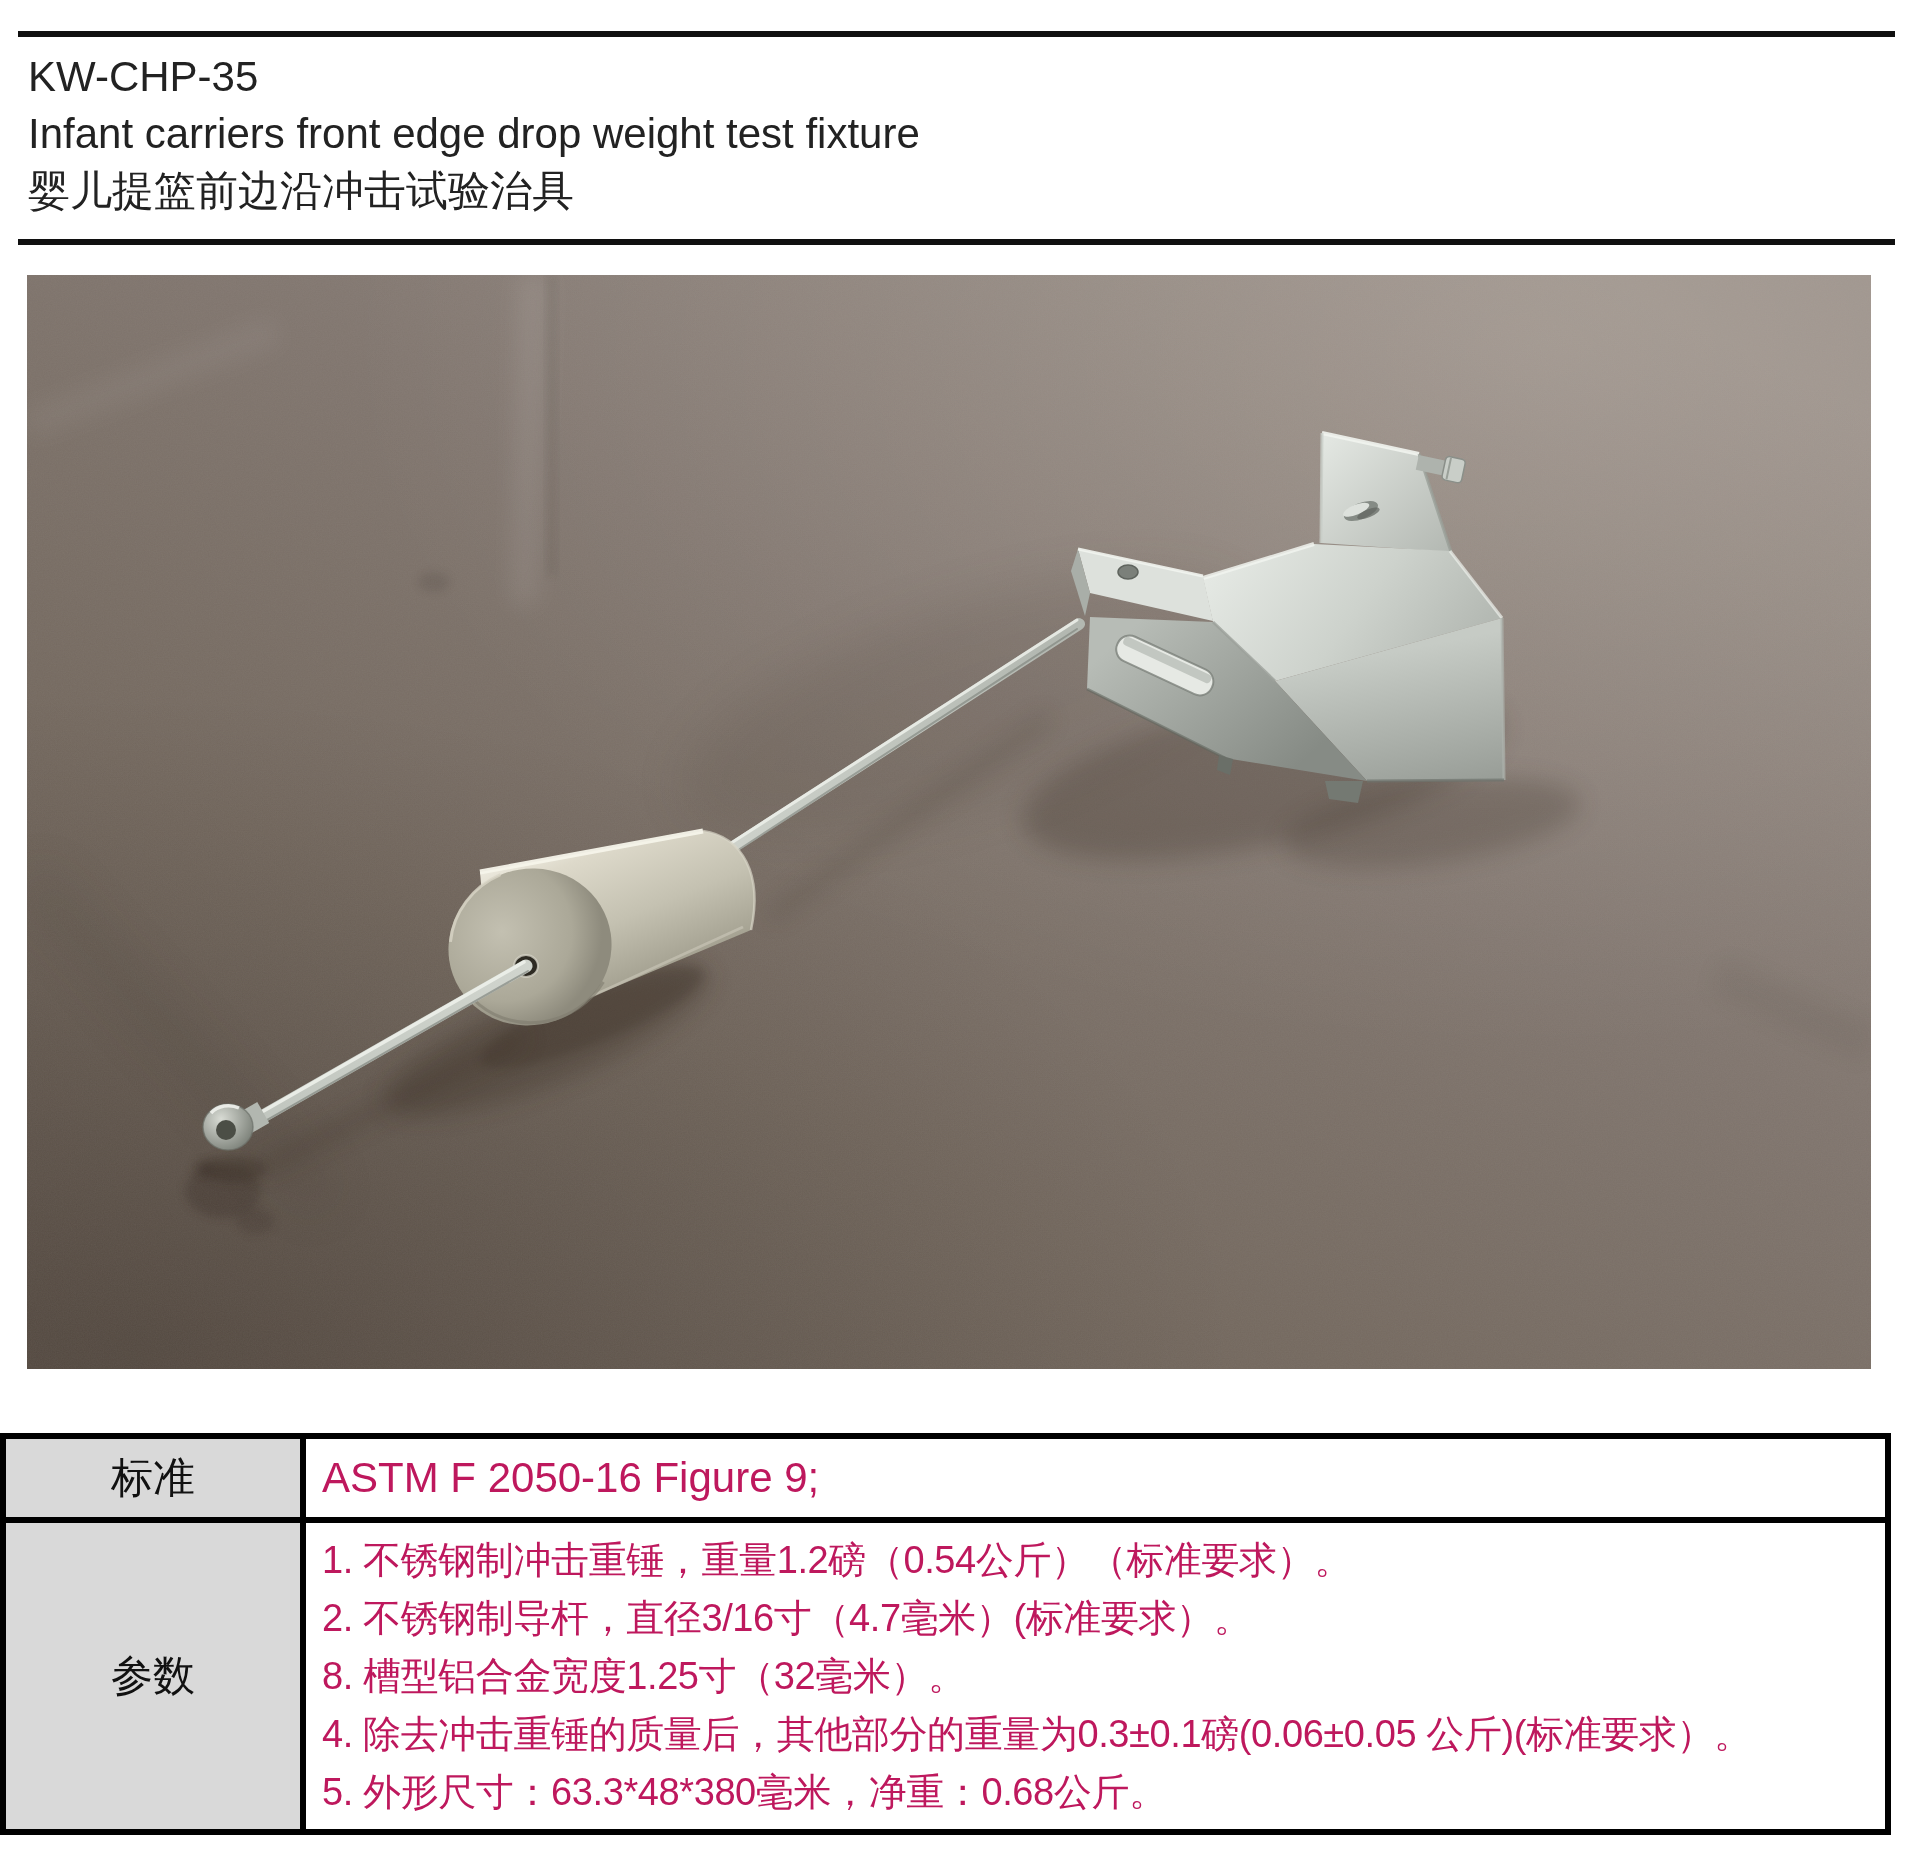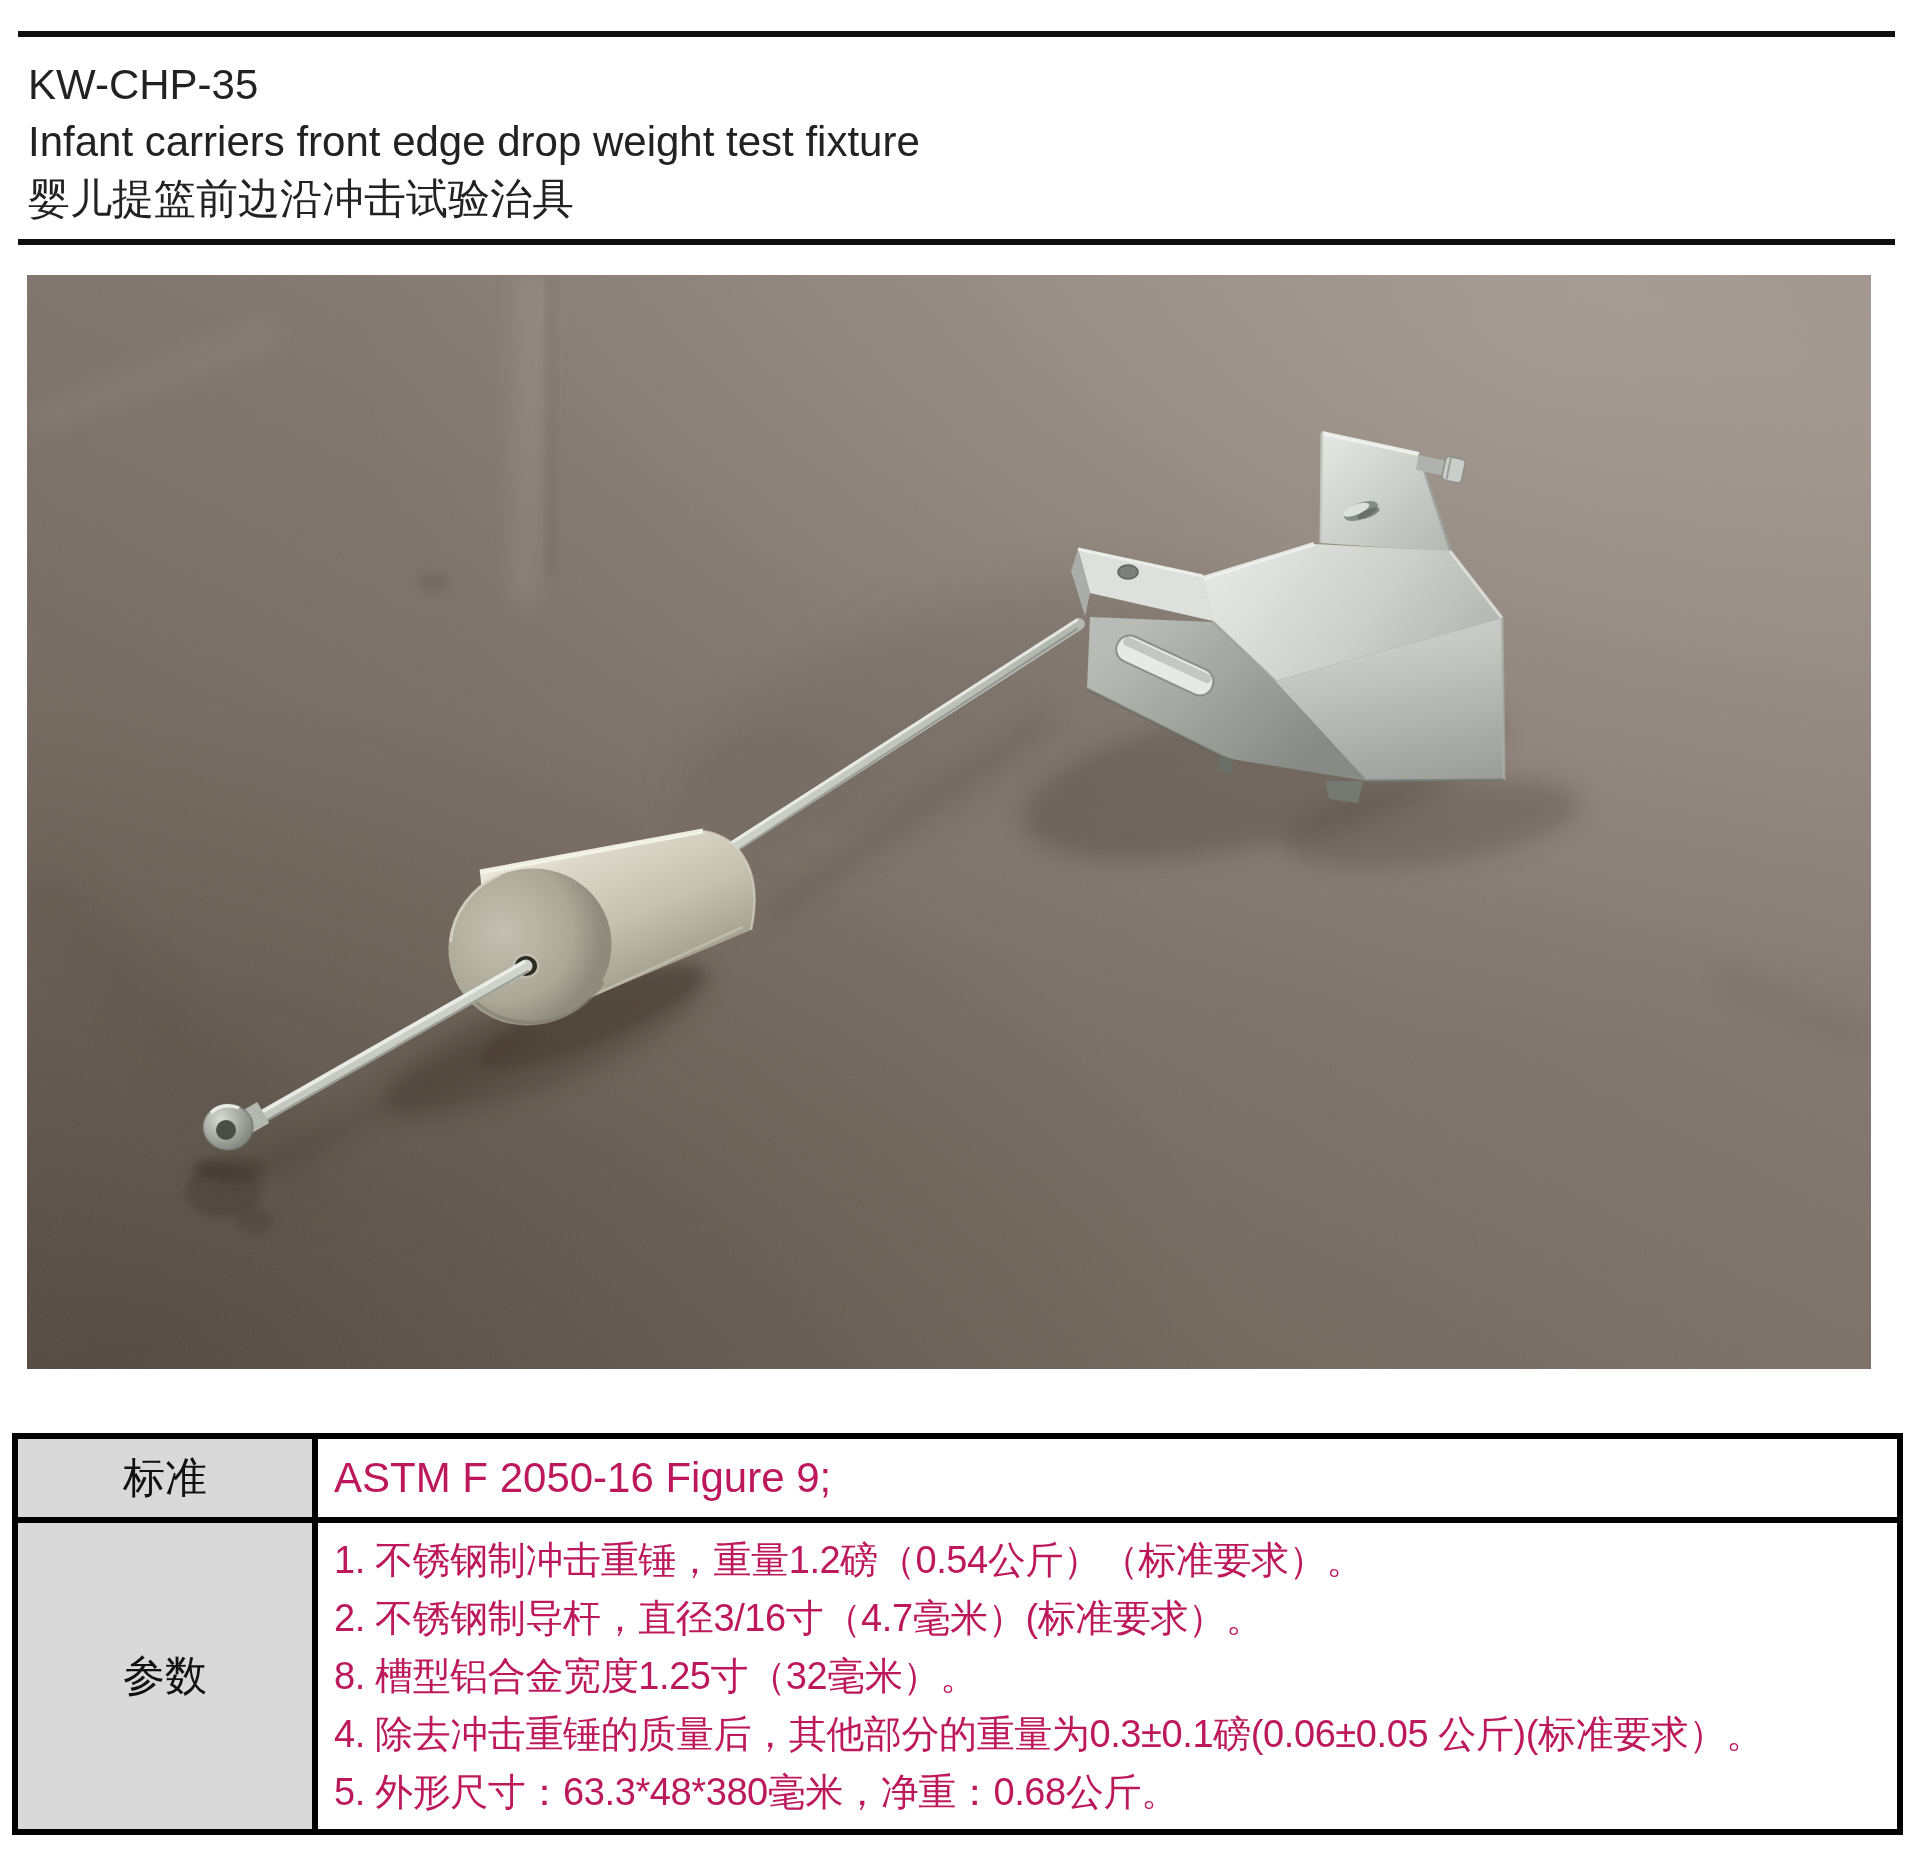--- a/index.html
+++ b/index.html
@@ -3,25 +3,25 @@
 <meta charset="utf-8">
 <style>
   html,body{margin:0;padding:0;background:#ffffff;}
   .page{
     position:relative;width:1920px;height:1853px;background:#ffffff;overflow:hidden;
     font-family:"Liberation Sans","DejaVu Sans",sans-serif;color:#1c1c1c;
   }
   .rule{position:absolute;left:18px;width:1877px;height:6px;background:#101010;}
   .rule-top{top:31px;}
   .rule-under-title{top:239px;}
-  .titleblock{position:absolute;left:28px;top:56px;font-size:42px;font-weight:300;line-height:57px;letter-spacing:0px;color:#222;}
+  .titleblock{position:absolute;left:28px;top:48px;font-size:42px;font-weight:300;line-height:57px;letter-spacing:0px;color:#222;}
   .titleblock div{white-space:nowrap;}
   .photo-wrap{position:absolute;left:27px;top:275px;width:1844px;height:1094px;}
   .spec-table{
-    position:absolute;left:12px;top:1433px;width:1891px;
+    position:absolute;left:0;top:1433px;width:1891px;
     border-collapse:collapse;table-layout:fixed;
   }
   .spec-table td{border:6px solid #000;vertical-align:middle;}
   .cell-label{
     width:292px;background:#d9d9d9;text-align:center;
     font-size:42px;font-weight:300;color:#111;
   }
   .cell-value{background:#fff;padding:6px 14px 6px 16px;font-weight:300;color:#be185d;}
   .row-standard .cell-value{font-size:42px;height:66px;}
   .row-standard .cell-label{height:66px;}

